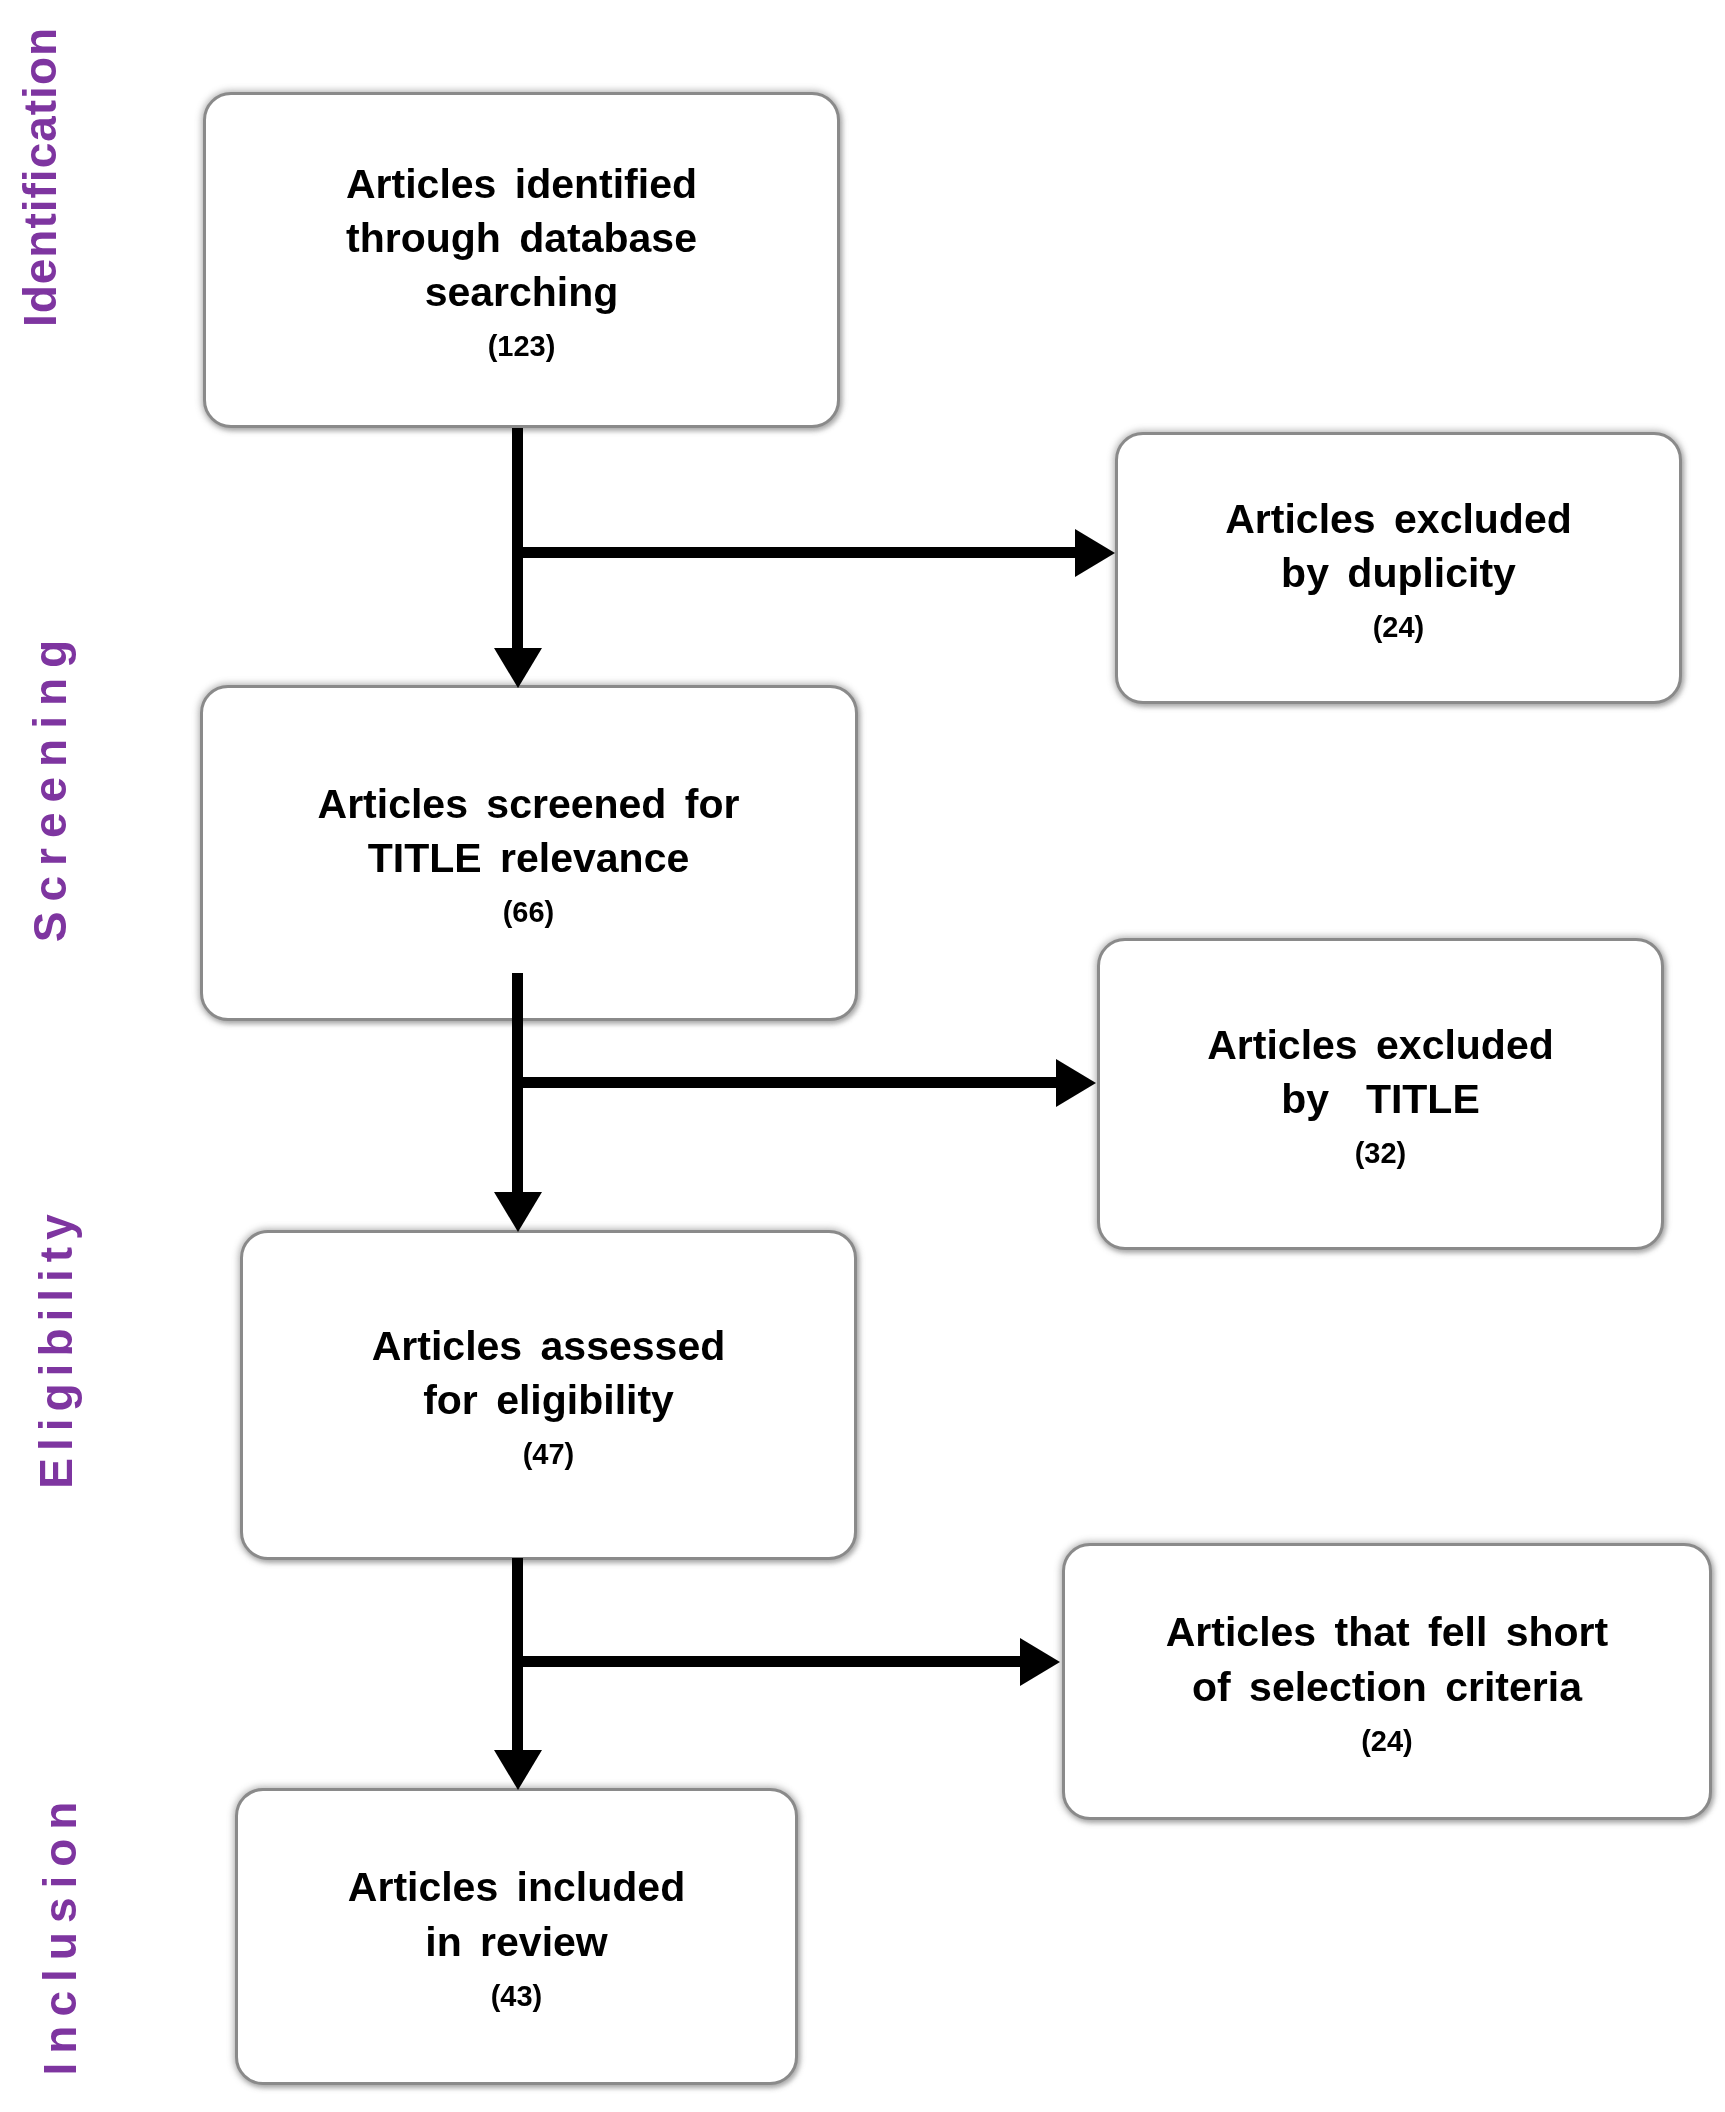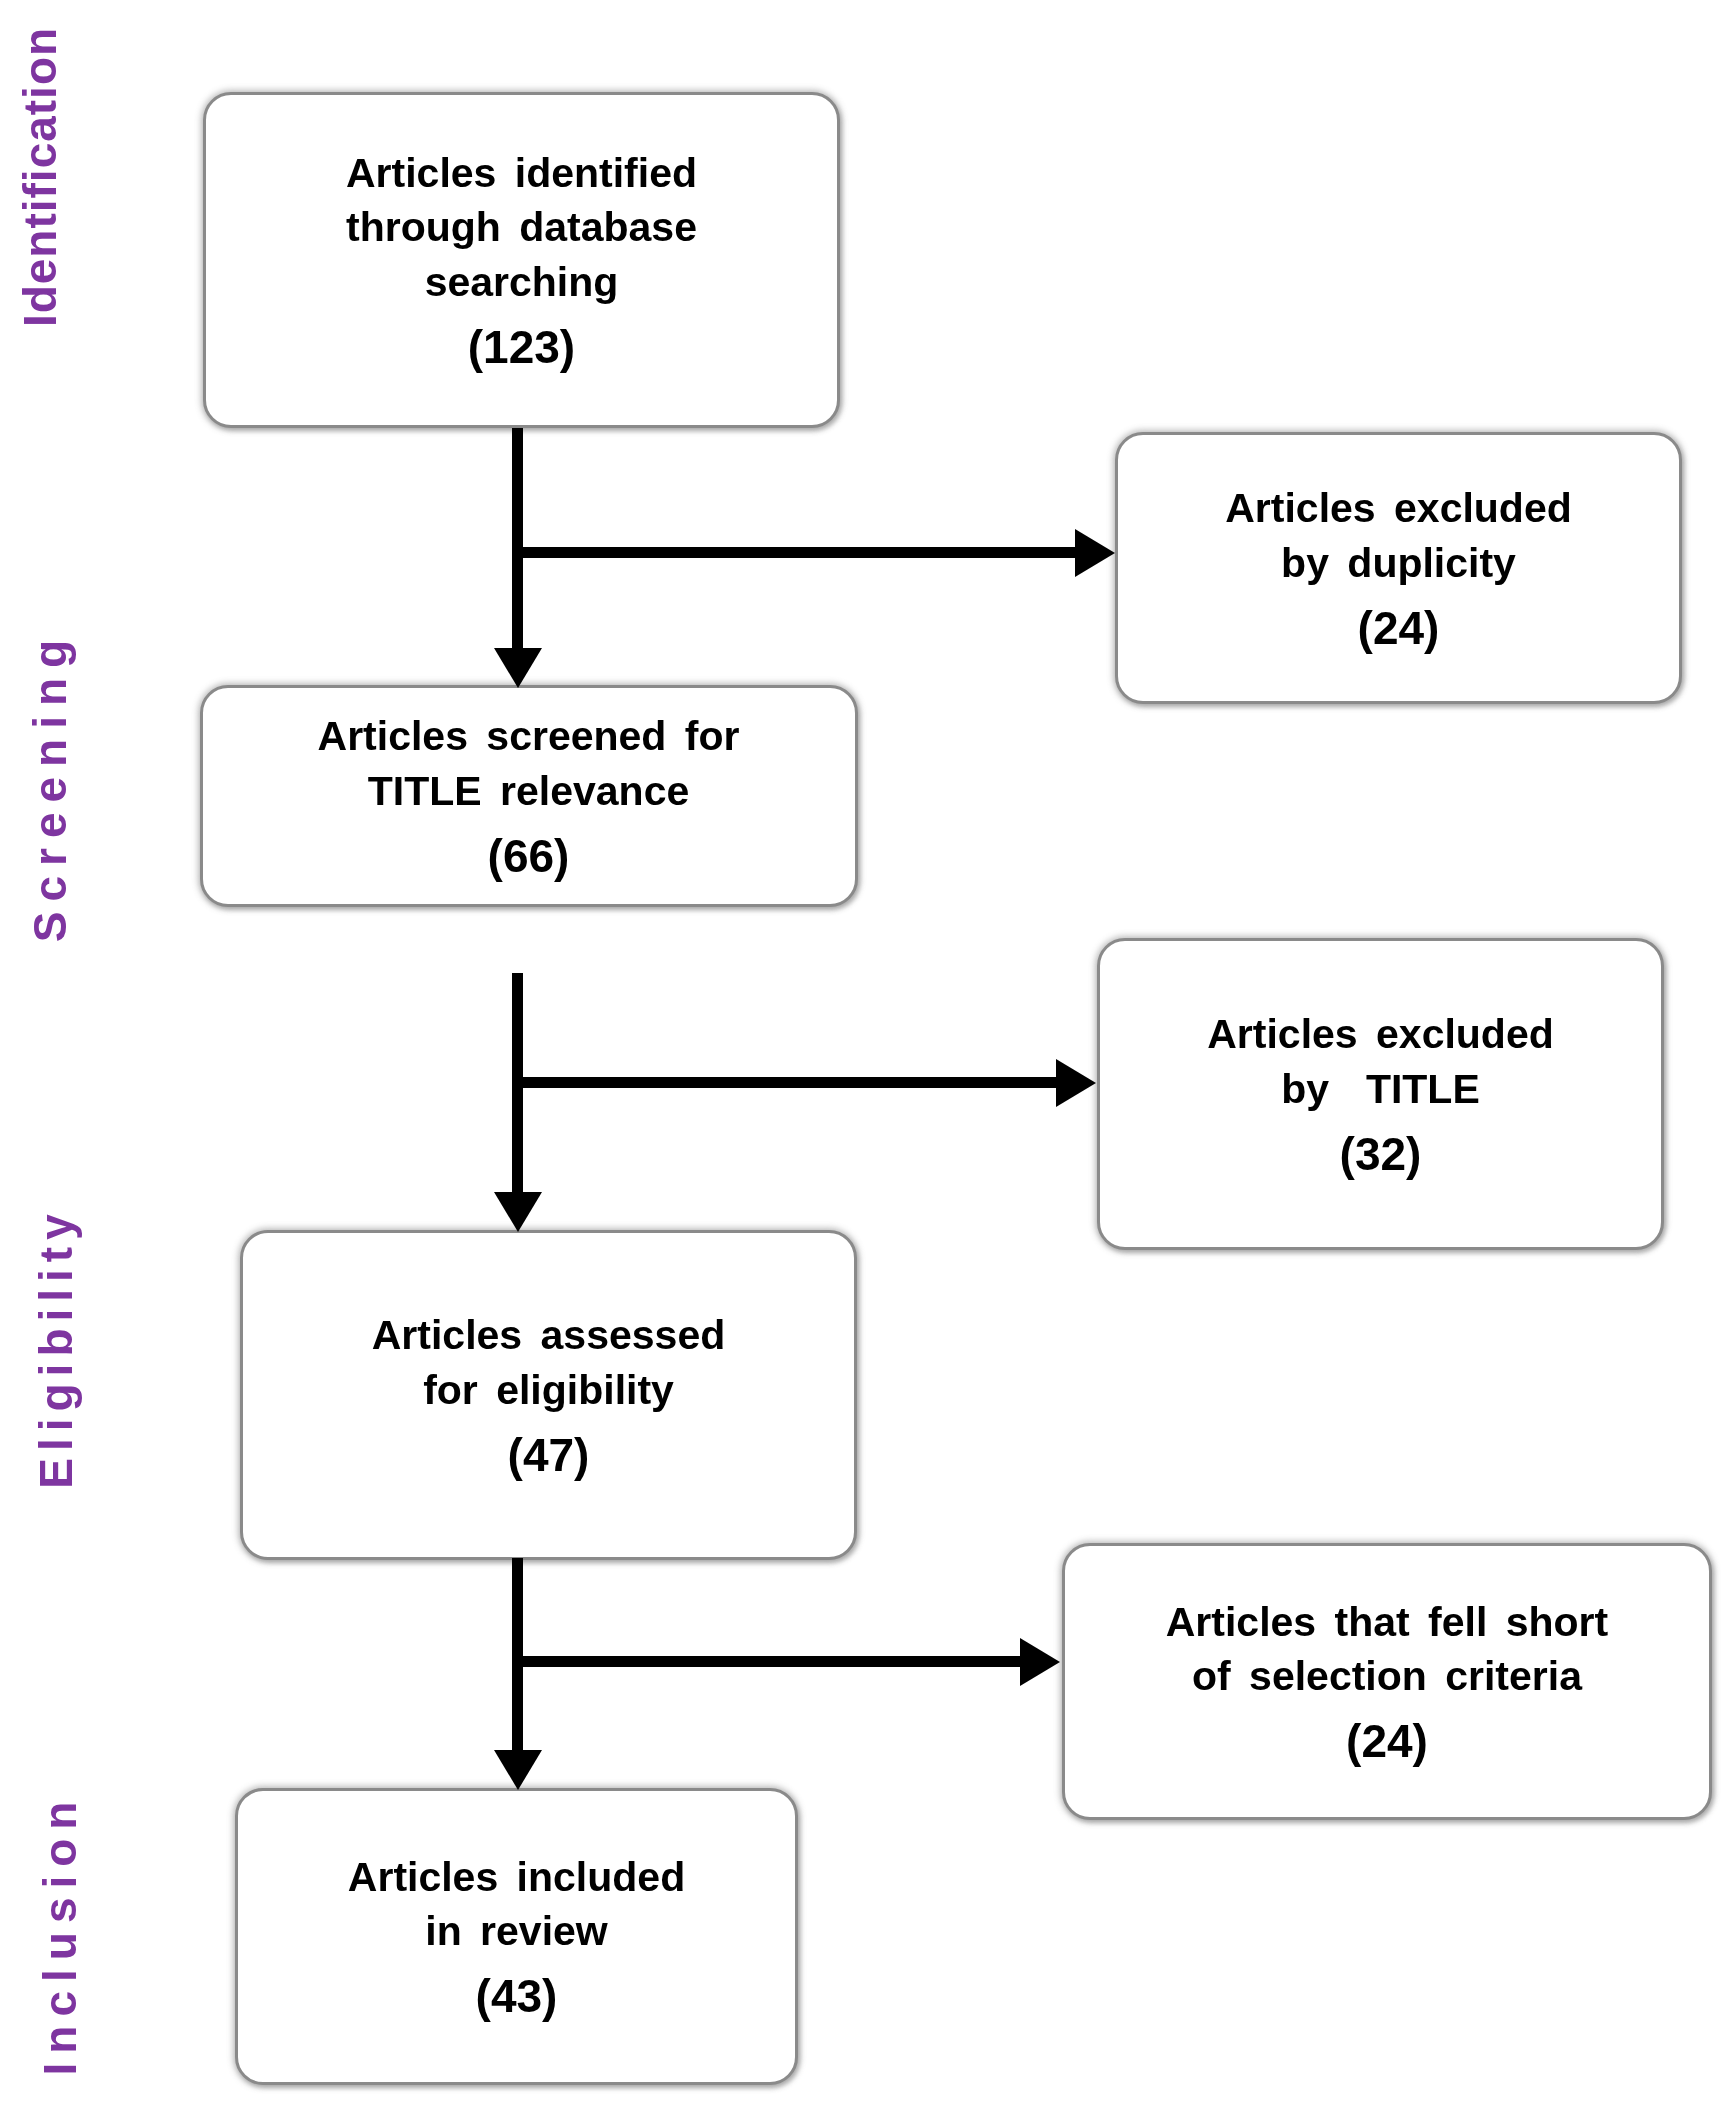--- a/index.html
+++ b/index.html
@@ -53,28 +53,28 @@
     font-weight: 700;
     padding: 10px 20px;
   }
   .box-text {
     font-size: 41px;
     line-height: 1.32;
     white-space: pre-wrap;
     word-spacing: 7px;
   }
   .box-count {
-    font-size: 46px;
+    font-size: 29px;
     margin-top: 11px;
     white-space: nowrap;
   }
 
   #box-1 { left: 203px;  top: 92px;   width: 637px; height: 336px; padding-left: 20px; }
   #ex-1  { left: 1115px; top: 432px;  width: 567px; height: 272px; }
-  #box-2 { left: 200px;  top: 685px;  width: 658px; height: 222px; padding-left: 19px; }
+  #box-2 { left: 200px;  top: 685px;  width: 658px; height: 336px; padding-left: 19px; }
   #ex-2  { left: 1097px; top: 938px;  width: 567px; height: 312px; }
   #box-3 { left: 240px;  top: 1230px; width: 617px; height: 330px; }
   #ex-3  { left: 1062px; top: 1543px; width: 650px; height: 277px; }
   #box-4 { left: 235px;  top: 1788px; width: 563px; height: 297px; }
 
   
   .shaft { position: absolute; background: var(--arrow); }
   .head-down {
     position: absolute; width: 0; height: 0;
     border-left: 24px solid transparent;

